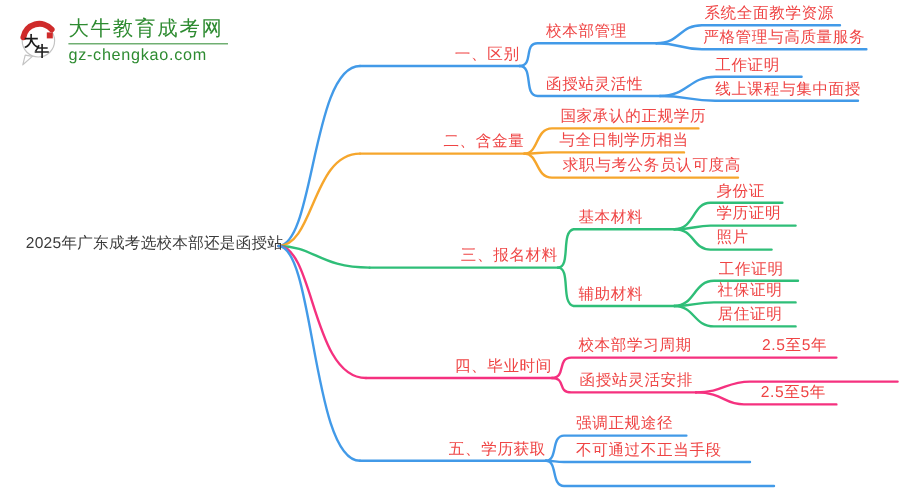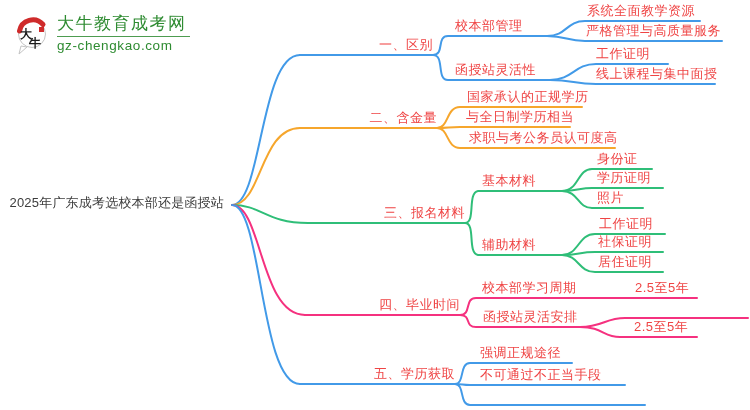--- a/index.html
+++ b/index.html
@@ -5,21 +5,21 @@
   html,body{margin:0;padding:0;background:#ffffff;}
   .canvas{
     position:relative;width:750px;height:410px;background:#ffffff;overflow:hidden;
     font-family:"Liberation Sans","DejaVu Sans",sans-serif;
   }
   .lbl{
     position:absolute;font-size:13px;line-height:14px;color:#ef4444;
     white-space:nowrap;letter-spacing:0.5px;
   }
   .lbl.center{text-align:right;}
-  .lbl.root{font-size:13px;color:#3c3c3c;text-align:right;letter-spacing:0.2px;}
+  .lbl.root{font-size:13px;color:#3c3c3c;text-align:right;letter-spacing:0.2px;margin-left:12px;}
   svg.links{position:absolute;left:0;top:0;pointer-events:none;}
   
   .logo{position:absolute;left:14px;top:14px;display:flex;align-items:flex-start;}
   .logo-icon{width:36px;height:42px;margin-right:7px;}
   .logo-txt{display:flex;flex-direction:column;}
   .logo-title{font-size:17px;font-weight:normal;letter-spacing:1.5px;line-height:20px;}
   .logo-divider{height:1px;margin:2px 0 1px 0;opacity:.85;}
   .logo-url{font-size:13.5px;font-weight:normal;letter-spacing:0.6px;line-height:15px;}
 </style>
 </head>

